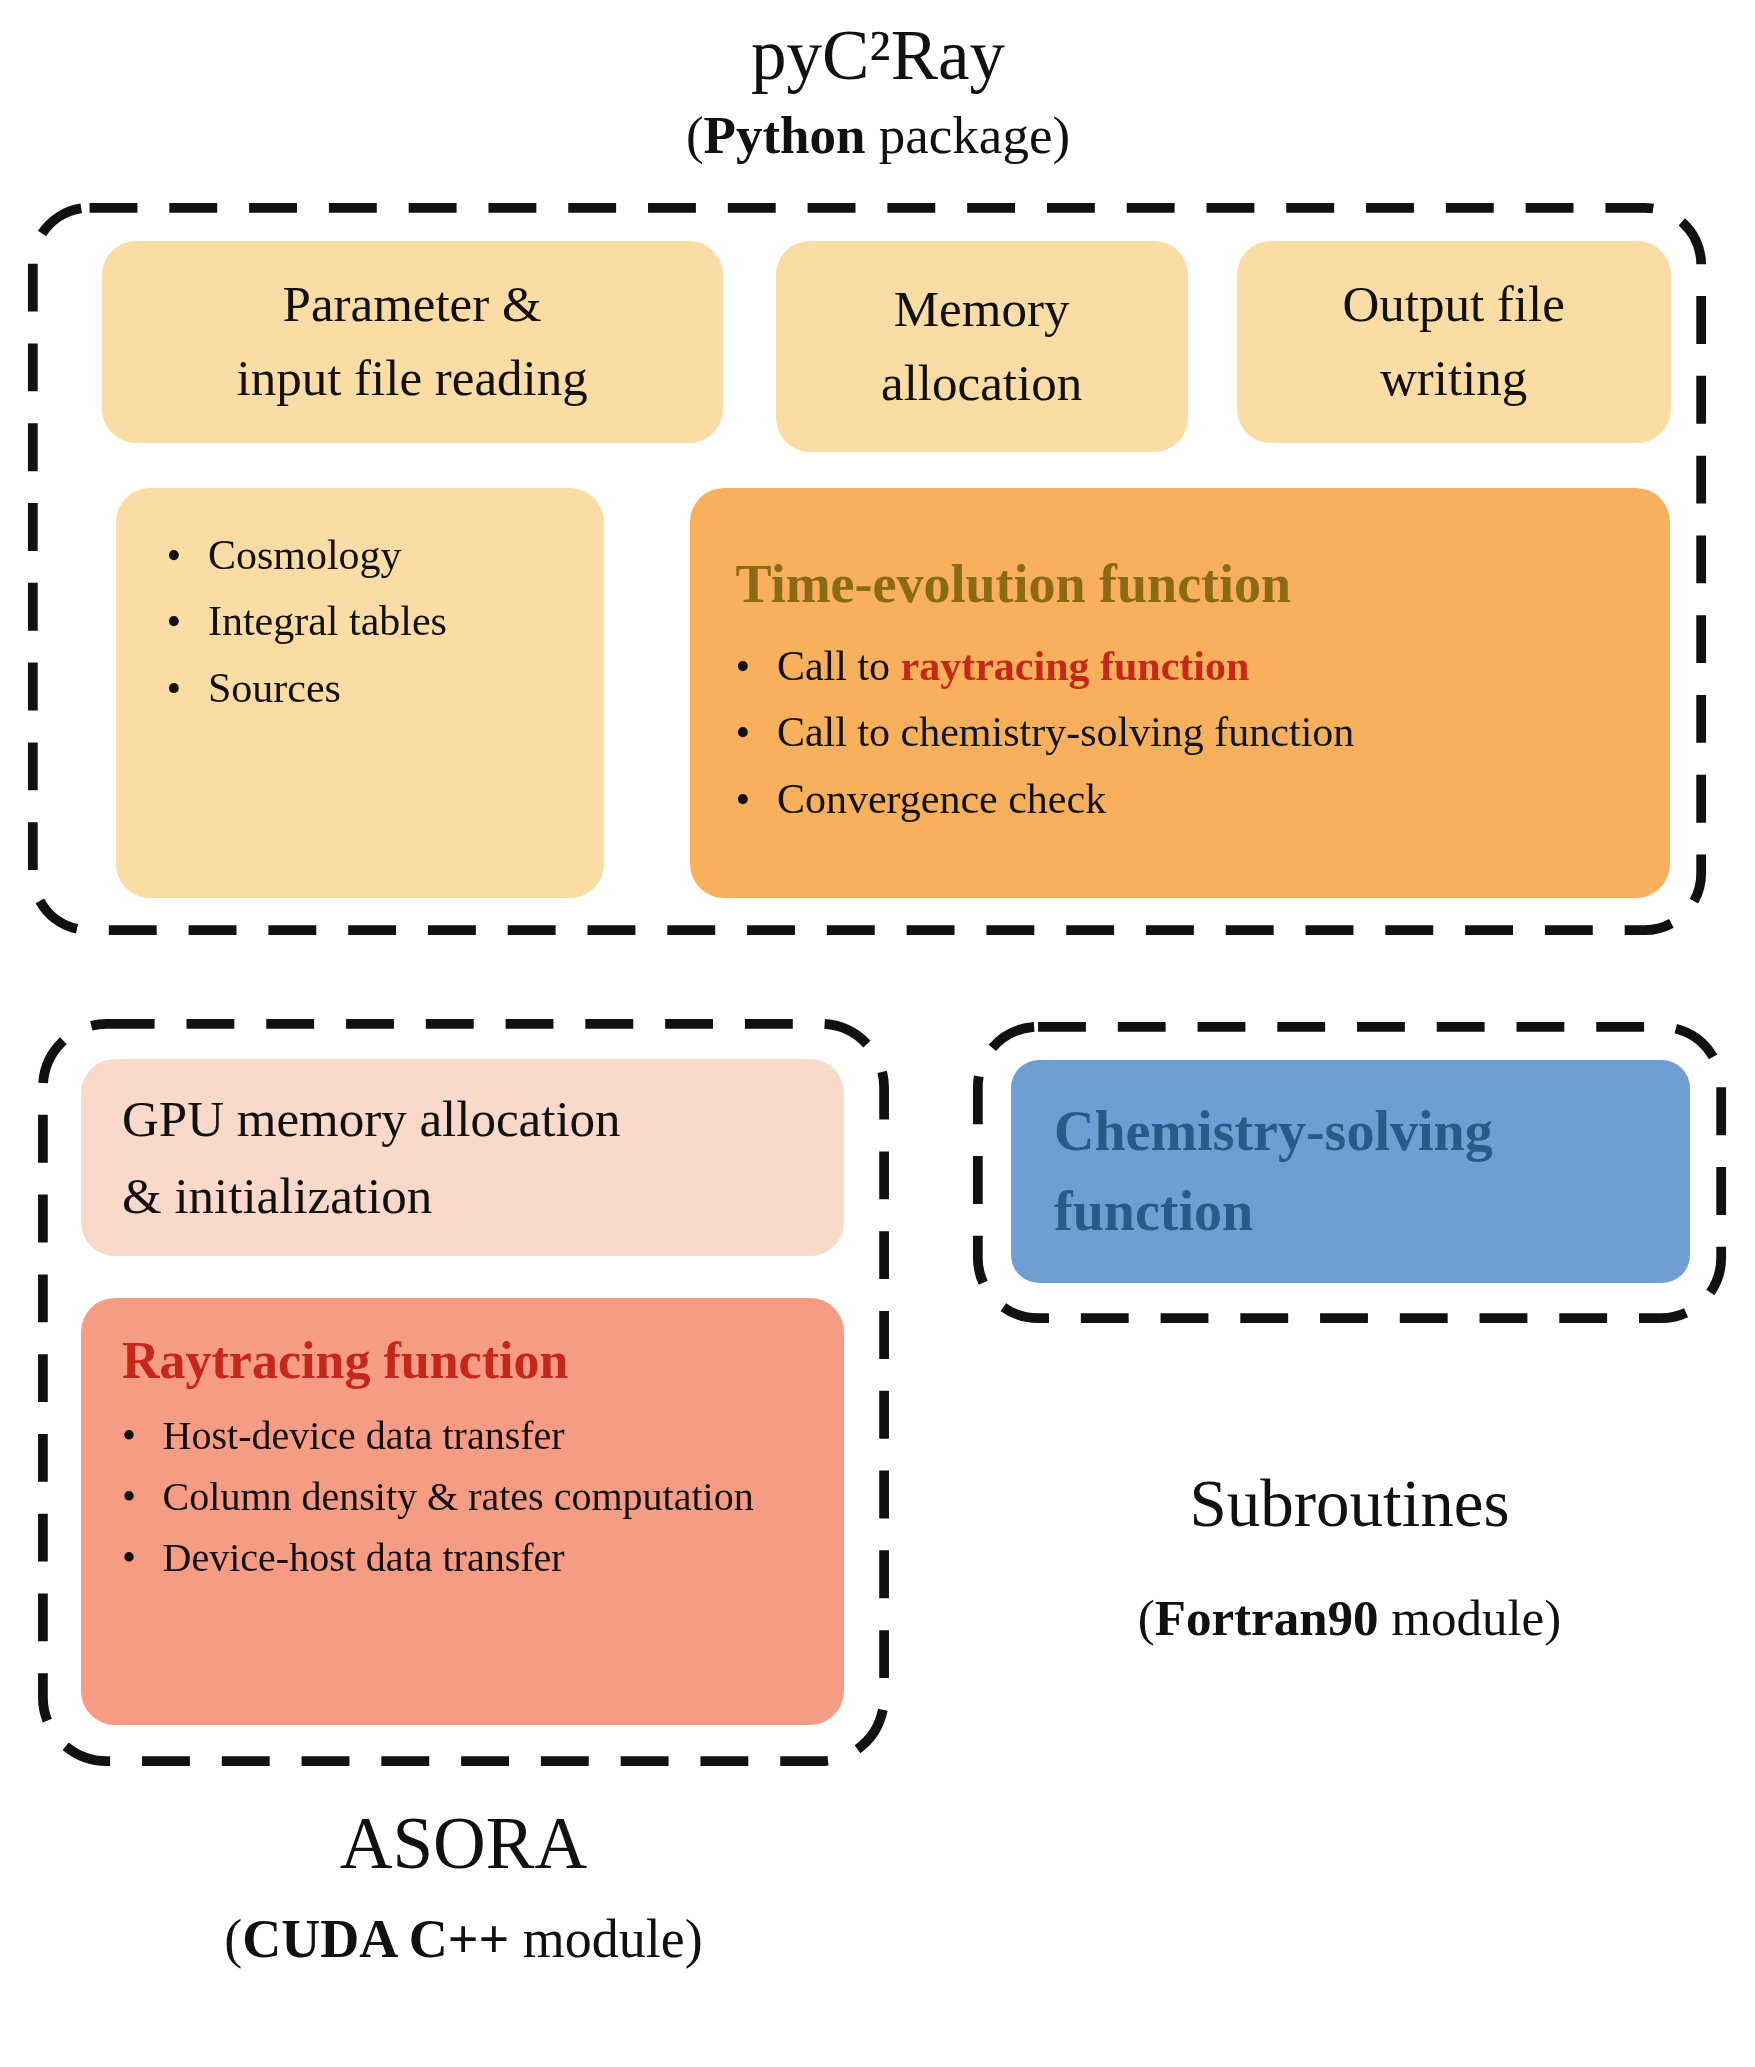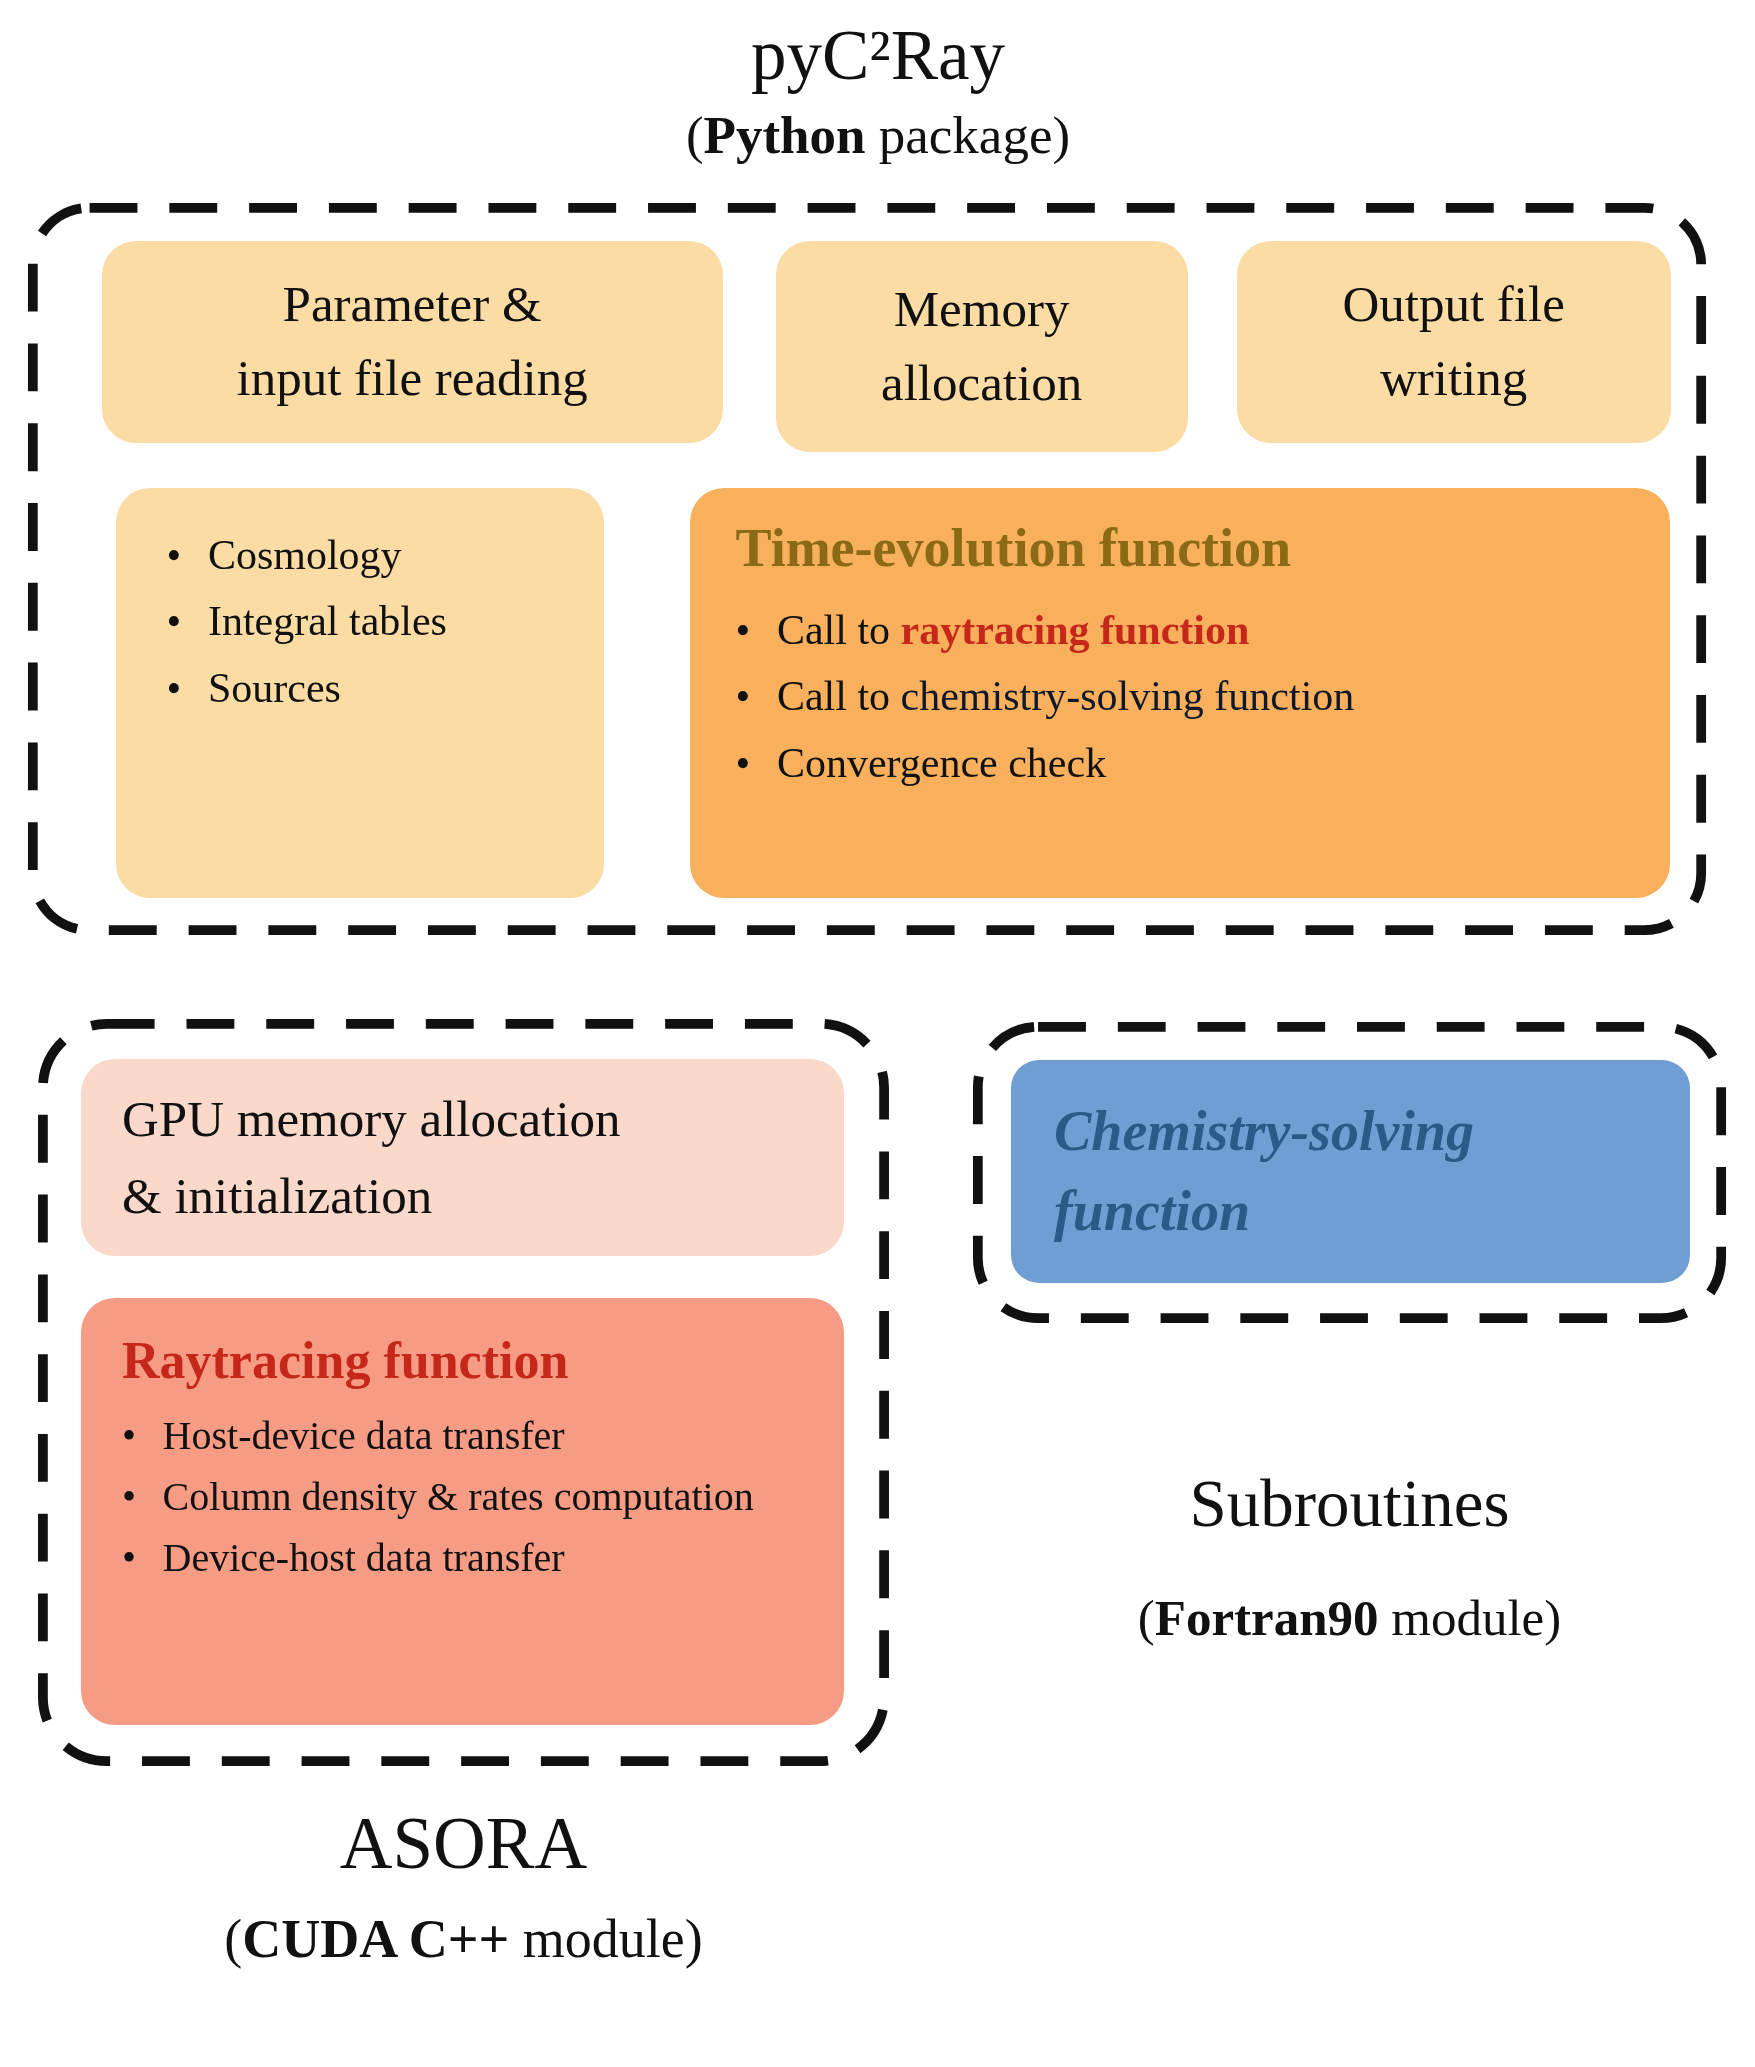--- a/index.html
+++ b/index.html
@@ -44,21 +44,21 @@
   .light  { background: #FBDCA4; }
   .orange { background: #F8B05C; }
   .pink   { background: #FAD8CA; }
   .salmon { background: #F79C84; }
   .bluebx { background: #6F9FD2; }
 
   .box-line57 { font-size: 51px; line-height: 1.45; }
 
   .init-title { font-size: 51px; line-height: 1.2; margin-bottom: 17.7px; }
   .time-title { font-size: 54px; line-height: 1.2; margin-bottom: 16px;
-                font-weight: bold; color: #8A6A15; }
+                font-weight: bold; color: #8A6A15; margin-top: 36px; }
   .ray-title  { font-size: 52px; line-height: 1.2; margin-bottom: 14px;
                 font-weight: bold; color: #C5271B; }
 
   .bullets { display: block; }
   .bullet {
     display: flex; align-items: flex-start;
   }
   .bullet::before {
     content: "•";
     margin-right: 26.6px;
@@ -66,21 +66,21 @@
   }
   .bullets-47 .bullet { font-size: 42px; line-height: 1.58; }
   .bullets-45 .bullet { font-size: 40px; line-height: 1.52; }
 
   .red  { color: #C5271B; font-weight: bold; }
   .blue { color: #0f172a; font-weight: normal; }
 
   .gpu-text { font-size: 51px; line-height: 1.5; }
   .chem-text {
     font-size: 56px; line-height: 1.42;
-    font-weight: bold; color: #2B5A88; font-style: italic;
+    font-weight: bold; color: #2B5A88;
   }
 </style>
 </head>
 <body>
 
 <div class="page">
 
   <div class="title" style="top:16px;">pyC²Ray</div>
   <div class="subtitle" style="top:106px;"><span>(</span><span class="b">Python</span><span> package)</span></div>
 

